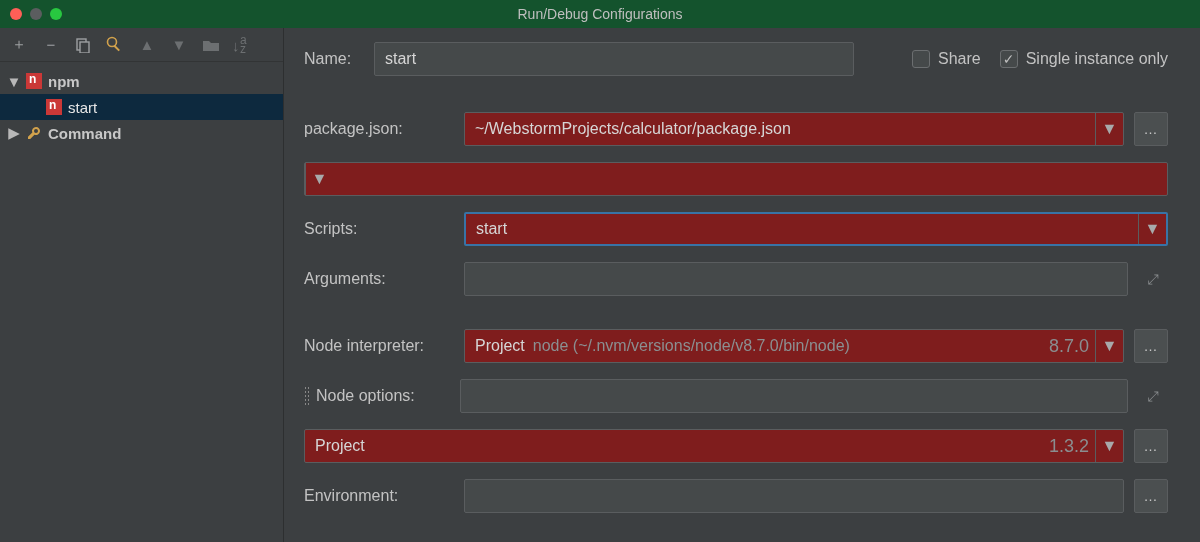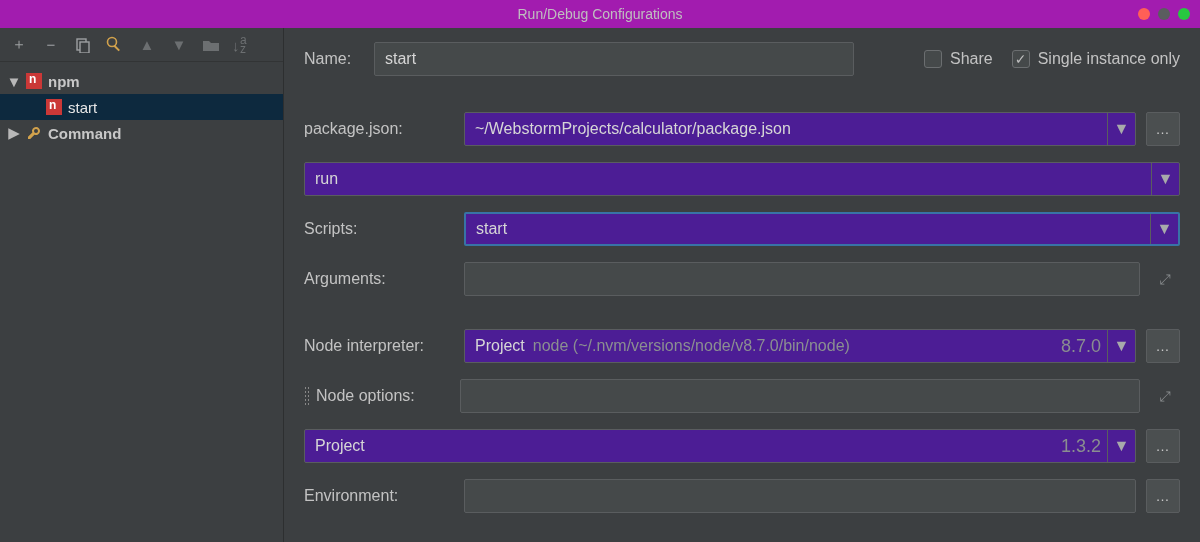--- a/index.html
+++ b/index.html
@@ -1,18 +1,18 @@
 <!DOCTYPE html>
 <html><head>
 <meta charset="utf-8">
 <style>
   * { box-sizing: border-box; margin: 0; padding: 0; font-family: -apple-system, "Helvetica Neue", Arial, sans-serif; }
   body { background: #3c3f41; color: #bbb; width: 1200px; height: 542px; overflow: hidden; font-size: 15px; }
 
-  .titlebar { height: 28px; background: #a21caf; display:flex; align-items:center; position:relative; padding:8px 10px;justify-content:flex-end; }
+  .titlebar { height: 28px; background: #14532d; display:flex; align-items:center; position:relative; padding:8px 10px; }
   .traffic { display:flex; gap:8px; align-items:center; }
   .dot { width:12px; height:12px; border-radius:50%; }
   .red   { background:#ff5f57; }
   .yellow1{ background:#5b5d5f; }
   .green { background:#28c840; }
   .title { position:absolute; left:0; right:0; text-align:center; color:#bfbfbf; font-size:14px; }
 
   .content { display:flex; height: calc(100% - 28px); }
 
   
@@ -22,27 +22,27 @@
   .ticon.off { color:#6c6f71; }
   .tree { padding-top:6px; font-size:15px; }
   .trow { height:26px; display:flex; align-items:center; padding-left:8px; gap:6px; color:#c7c7c7; }
   .trow.selected { background:#0d293e; color:#e6e6e6; }
   .tw { width:12px; display:inline-flex; justify-content:center; color:#b8b8b8; }
   .ic-npm { width:16px; height:16px; background:#cb3837; position:relative; display:inline-block; }
   .ic-npm::after { content:"n"; position:absolute; left:3px; top:-1px; color:#fff; font-size:12px; font-weight:700; font-family:Arial; }
   .ic-wrench { width:16px; height:16px; display:inline-flex; color:#d2a24c; }
 
   
-  .panel { flex:1; padding: 10px 20px 10px 20px; display:flex; flex-direction:column; gap:0; }
+  .panel { flex:1; padding: 10px 32px 10px 20px; display:flex; flex-direction:column; gap:0; }
   .row { display:flex; align-items:center; height:50px; }
   .lbl { width:160px; color:#c3c3c3; font-size:16px; }
   .ctrl { flex:1; display:flex; align-items:center; gap:10px; }
 
   .input { height:34px; background:#45494a; border:1px solid #5a5d5f; color:#d6d6d6; padding:0 10px; font-size:16px; border-radius:2px; outline:none; }
-  .combo { display:flex; align-items:center; height:34px; background:#4c1d95; border:1px solid #5a5d5f; border-radius:2px; color:#d6d6d6; font-size:16px; }
+  .combo { display:flex; align-items:center; height:34px; background:#7f1d1d; border:1px solid #5a5d5f; border-radius:2px; color:#d6d6d6; font-size:16px; }
   .combo.focus { border:2px solid #3873a6; }
   .combo .val { flex:1; padding:0 10px; display:flex; align-items:center; gap:8px; white-space:nowrap; overflow:hidden; }
   .combo .ver { color:#8a8e90; padding-right:6px; font-size:18px; }
   .combo .caret { width:28px; display:flex; align-items:center; justify-content:center; border-left:1px solid #5a5d5f; color:#a8aaab; align-self:stretch;}
   .dots-btn { width:34px; height:34px; background:#4b4f50; border:1px solid #5a5d5f; border-radius:2px; display:flex; align-items:center; justify-content:center; color:#c9c9c9; font-size:14px; letter-spacing:1px; }
   .expand-btn { width:30px; height:34px; display:flex; align-items:center; justify-content:center; color:#8a8d8f; font-size:14px; }
 
   .checks { display:flex; align-items:center; gap:19px; margin-left:auto; }
   .chk { display:flex; align-items:center; gap:8px; color:#c3c3c3; font-size:16px; }
   .chkbox { width:18px; height:18px; border:1px solid #6b6e70; background:#45494a; border-radius:3px; display:inline-flex; align-items:center; justify-content:center; color:#bfbfbf; font-size:14px; }
@@ -148,23 +148,20 @@
             </div>
           <div class="caret">▼</div>
         </div>
         <div class="dots-btn">…</div>
       </div>
     </div>
 
     <div class="row">
       <div class="ctrl">
         <div class="combo" style="flex:1">
-          <div class="val">
-              <span>run</span>
-            </div>
           <div class="caret">▼</div>
         </div>
       </div>
     </div>
 
     <div class="row">
       <span class="lbl">Scripts:</span>
       <div class="ctrl">
         <div class="combo focus" style="flex:1">
           <div class="val">

